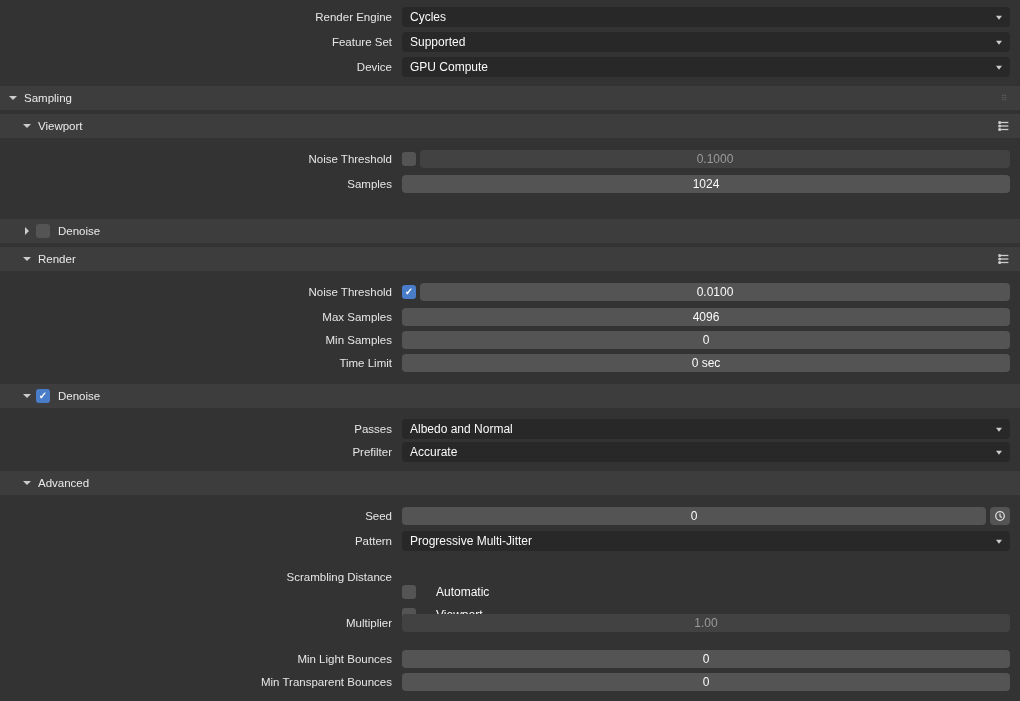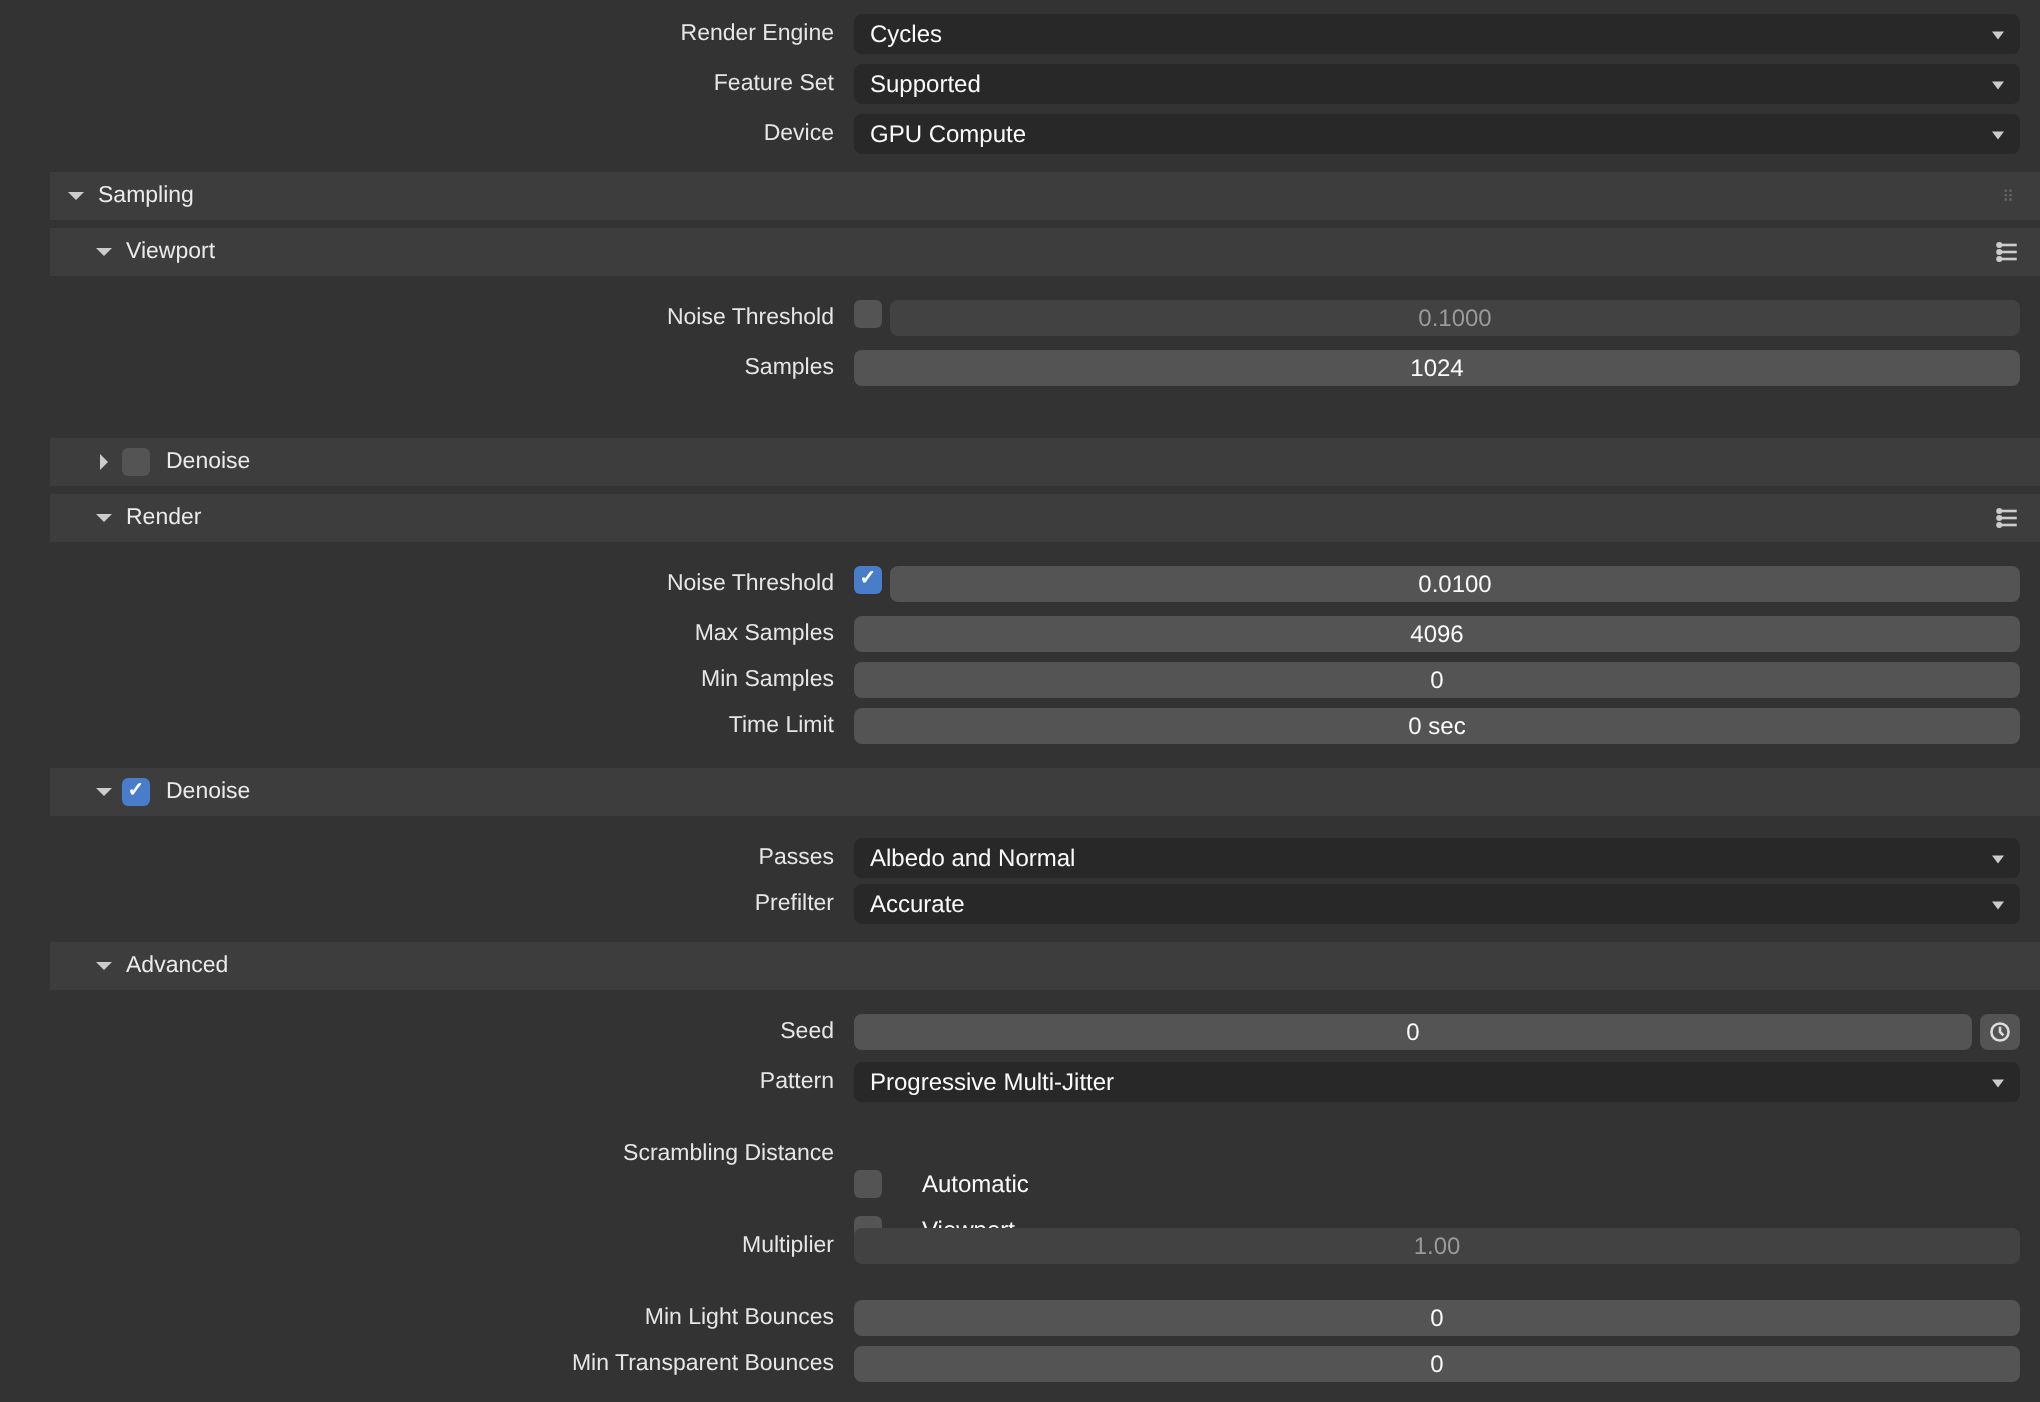--- a/index.html
+++ b/index.html
@@ -1,21 +1,21 @@
 <!DOCTYPE html>
 <html><head>
 <meta charset="utf-8">
 <style>
 * { box-sizing: border-box; margin: 0; padding: 0; font-family: -apple-system, BlinkMacSystemFont, "Segoe UI", sans-serif; font-size: 12px; }
 body { background: #333333; color: #e0e0e0; width: 1020px; height: 701px; overflow: hidden; }
-.panel { width: 100%; padding-left: 25px; }
+.panel { width: 100%; }
 .row { display: flex; align-items: center; height: 22px; margin-bottom: 3px; padding: 0 10px 0 0; }
 .row-tight { margin-bottom: 1px; }
 .label { width: 402px; text-align: right; padding-right: 10px; color: #e6e6e6; font-size: 11.5px; flex-shrink: 0; }
-.control-area { flex: 1; display: flex; align-items: flex-start; gap: 4px; }
+.control-area { flex: 1; display: flex; align-items: center; gap: 4px; }
 .dropdown { flex: 1; background: #282828; border: none; border-radius: 4px; height: 20px; display: flex; align-items: center; padding: 0 8px; position: relative; color: #fafafa; font-size: 11.5px; }
 .dropdown::after { content: ""; position: absolute; right: 8px; top: 50%; transform: translateY(-30%); border-left: 3px solid transparent; border-right: 3px solid transparent; border-top: 4px solid #ccc; }
 .numfield { flex: 1; background: #545454; border: none; border-radius: 4px; height: 18px; display: flex; align-items: center; justify-content: center; color: #fafafa; font-size: 11.5px; }
 .numfield.dim { background: #424242; color: #9a9a9a; }
 .checkbox { width: 14px; height: 14px; background: #545454; border-radius: 3px; flex-shrink: 0; display: flex; align-items: center; justify-content: center; }
 .checkbox.checked { background: #4a7dc9; }
 .checkbox.checked::after { content: "✓"; color: #fff; font-size: 10px; line-height: 1; font-weight: bold; }
 .header-row { display: flex; align-items: center; height: 24px; background: #3d3d3d; padding: 0 8px; margin-top: 0px; margin-bottom: 4px; }
 .header-row.sub { padding-left: 22px; }
 .header-row.subsub { padding-left: 22px; }

